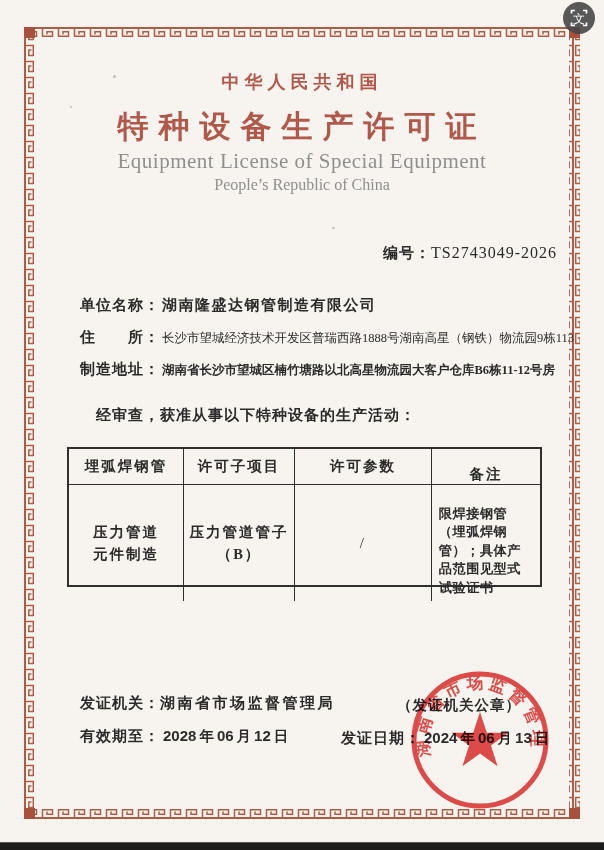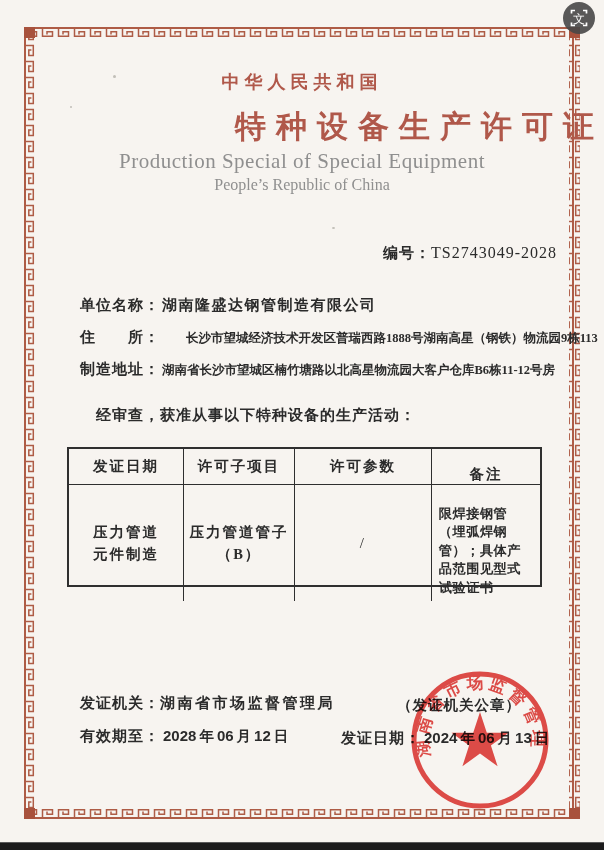--- a/index.html
+++ b/index.html
@@ -3,36 +3,36 @@
 <meta charset="utf-8">
 <style>
   html,body{margin:0;padding:0;}
   .stage{position:relative;width:604px;height:850px;background:#f7f4f0;overflow:hidden;
          font-family:"Liberation Serif","DejaVu Serif",serif;color:#2b2b2b;}
   .abs{position:absolute;}
 
   
   .title-cn1{top:70px;left:0;width:604px;text-align:center;font-size:18px;font-weight:700;
              letter-spacing:5px;color:#b0584a;}
-  .title-cn2{top:106px;left:0;width:604px;text-align:right;font-size:31px;font-weight:700;
+  .title-cn2{top:106px;left:0;width:604px;text-align:center;font-size:31px;font-weight:700;
              letter-spacing:10px;color:#b0584a;}
   .title-en1{top:149px;left:0;width:604px;text-align:center;font-size:21px;color:#8f8f8f;
              letter-spacing:0.5px;}
   .title-en2{top:176px;left:0;width:604px;text-align:center;font-size:16px;color:#8f8f8f;}
 
   
   .license-line{top:244px;right:47px;font-size:15px;white-space:nowrap;}
   .license-line .lbl{font-weight:700;letter-spacing:1px;}
   .license-line .num{font-size:16px;letter-spacing:1px;}
 
   
   .field{left:80px;width:480px;display:flex;white-space:nowrap;}
   .field .flabel{width:82px;flex:0 0 82px;font-size:15px;font-weight:700;letter-spacing:1px;}
   .f1{top:296px;} .f1 .fvalue{font-size:15px;font-weight:600;letter-spacing:1.5px;}
-  .f2{top:328px;} .f2 .fvalue{font-size:12.5px;font-weight:700;padding-top:2px;margin-left:24px;}
+  .f2{top:328px;} .f2 .fvalue{font-size:12.5px;font-weight:400;padding-top:2px;}
   .f3{top:360px;} .f3 .fvalue{font-size:12.5px;font-weight:600;padding-top:2px;}
 
   .statement{top:406px;left:96px;font-size:15px;font-weight:700;letter-spacing:1px;}
 
   
   .lic-table{top:447px;left:67px;width:475px;height:140px;border:2px solid #2f2f2f;
              display:flex;flex-direction:column;box-sizing:border-box;}
   .trow{display:flex;}
   .thead{height:41px;border-bottom:1.5px solid #2f2f2f;}
   .tbody{flex:1;}
@@ -96,45 +96,45 @@
     <rect x="0" y="781" width="11" height="11" fill="#a8523d"></rect>
     <rect x="545" y="781" width="11" height="11" fill="#a8523d"></rect>
   </svg>
 
   <div class="abs speck" style="left:113px;top:75px;width:3px;height:3px;"></div>
   <div class="abs speck" style="left:70px;top:106px;width:2px;height:2px;"></div>
   <div class="abs speck" style="left:332px;top:227px;width:3px;height:2px;"></div>
 
   <div class="abs title-cn1">中华人民共和国</div>
   <div class="abs title-cn2">特种设备生产许可证</div>
-  <div class="abs title-en1">Production Special of Special Equipment</div>
+  <div class="abs title-en1">Equipment License of Special Equipment</div>
   <div class="abs title-en2">People’s Republic of China</div>
 
   <div class="abs license-line">
-    <span class="lbl">编号：</span><span class="num">TS2743049-2028</span>
+    <span class="lbl">编号：</span><span class="num">TS2743049-2026</span>
   </div>
 
   <div class="abs field f1">
     <span class="flabel">单位名称：</span>
     <span class="fvalue">湖南隆盛达钢管制造有限公司</span>
   </div>
   <div class="abs field f2">
     <span class="flabel">住　　所：</span>
     <span class="fvalue">长沙市望城经济技术开发区普瑞西路1888号湖南高星（钢铁）物流园9栋113</span>
   </div>
   <div class="abs field f3">
     <span class="flabel">制造地址：</span>
     <span class="fvalue">湖南省长沙市望城区楠竹塘路以北高星物流园大客户仓库B6栋11-12号房</span>
   </div>
 
   <div class="abs statement">经审查，获准从事以下特种设备的生产活动：</div>
 
   <div class="abs lic-table">
     <div class="trow thead">
-      <div class="tcell c1">发证日期</div>
+      <div class="tcell c1">埋弧焊钢管</div>
       <div class="tcell c2">许可子项目</div>
       <div class="tcell c3">许可参数</div>
       <div class="tcell c4">备注</div>
     </div>
     <div class="trow tbody">
       <div class="tcell c1">
         <span>压力管道</span>
         <span>元件制造</span>
       </div>
       <div class="tcell c2">

